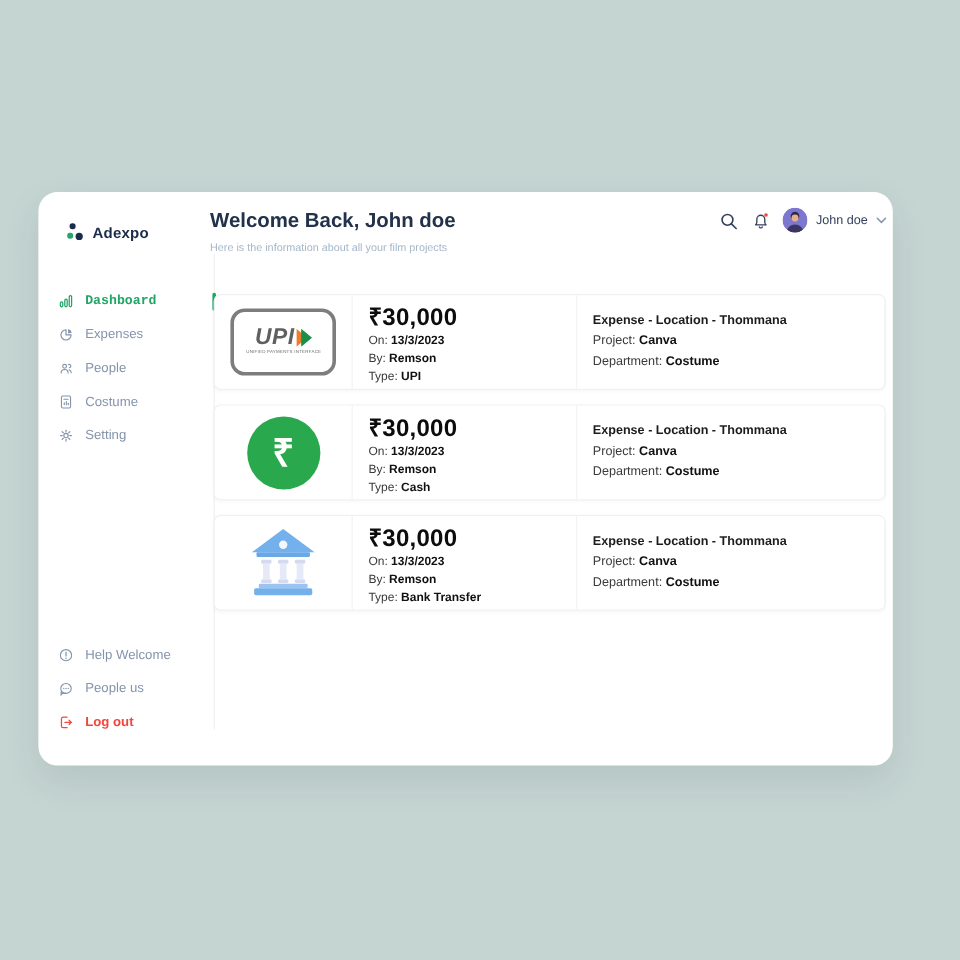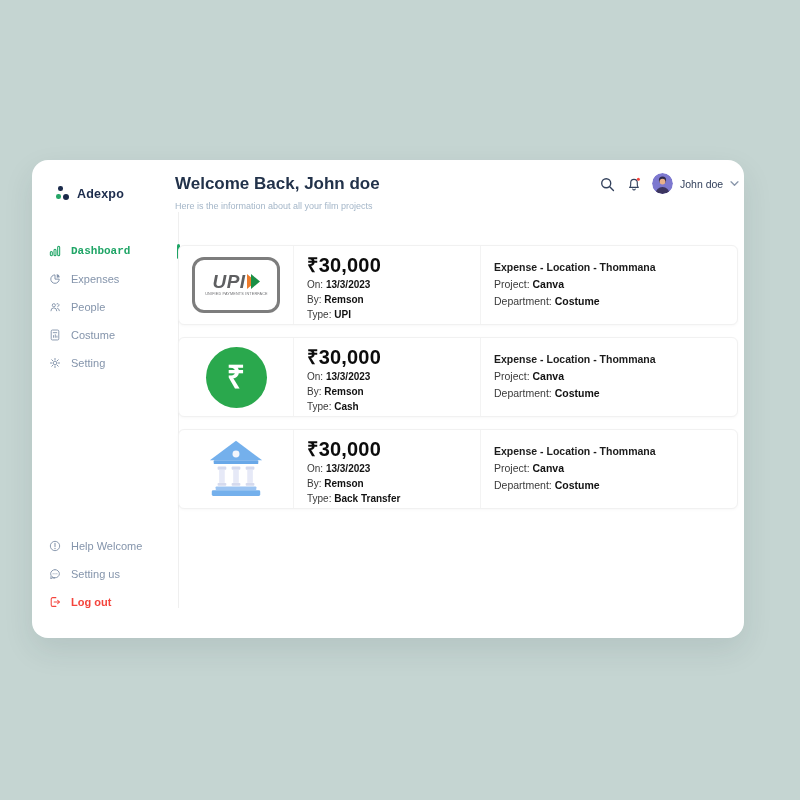--- a/index.html
+++ b/index.html
@@ -161,21 +161,21 @@
       <span>Help Welcome</span>
     </div>
     <div class="nav-item">
       <svg width="14" height="14" viewBox="0 0 24 24">
         <path d="M12 4.5 a7.5 7 0 1 0 0 14 h-5.5 l-1.5 2 v-4" fill="none" stroke="#8494ab" stroke-width="1.6" stroke-linecap="round"></path>
         <path d="M12 4.5 a7.5 7 0 0 1 0 14 h-3" fill="none" stroke="#8494ab" stroke-width="1.6" stroke-linecap="round"></path>
         <circle cx="8.8" cy="11.5" r="1" fill="#8494ab"></circle>
           <circle cx="12" cy="11.5" r="1" fill="#8494ab"></circle>
           <circle cx="15.2" cy="11.5" r="1" fill="#8494ab"></circle>
       </svg>
-      <span>Setting us</span>
+      <span>People us</span>
     </div>
     <div class="nav-item danger">
       <svg width="14" height="14" viewBox="0 0 24 24">
         <path d="M13.5 4.5 H8 a2.5 2.5 0 0 0 -2.5 2.5 v10 a2.5 2.5 0 0 0 2.5 2.5 h5.5" fill="none" stroke="#f4443c" stroke-width="1.8" stroke-linecap="round"></path>
         <line x1="10.5" y1="12" x2="19.5" y2="12" stroke="#f4443c" stroke-width="1.8" stroke-linecap="round"></line>
         <polyline points="16.5,9 19.5,12 16.5,15" fill="none" stroke="#f4443c" stroke-width="1.8" stroke-linecap="round" stroke-linejoin="round"></polyline>
       </svg>
       <span>Log out</span>
     </div>
   </div>
@@ -290,21 +290,21 @@
             <rect x="11" y="52" width="42" height="4" rx="1" fill="#9cc4f2"></rect>
             <rect x="7" y="56" width="50" height="6" rx="1.5" fill="#74b0ec"></rect>
           </svg>
         </div>
 
       </div>
       <div class="card-amount-col">
         <div class="amount">₹30,000</div>
         <div class="detail-line"><span>On:</span> <b>13/3/2023</b></div>
         <div class="detail-line"><span>By:</span> <b>Remson</b></div>
-        <div class="detail-line"><span>Type:</span> <b>Back Transfer</b></div>
+        <div class="detail-line"><span>Type:</span> <b>Bank Transfer</b></div>
       </div>
       <div class="card-info-col">
         <div class="info-title">Expense - Location - Thommana</div>
         <div class="info-line"><span>Project:</span> <b>Canva</b></div>
         <div class="info-line"><span>Department:</span> <b>Costume</b></div>
       </div>
     </div>
   </div>
 
 </div>

